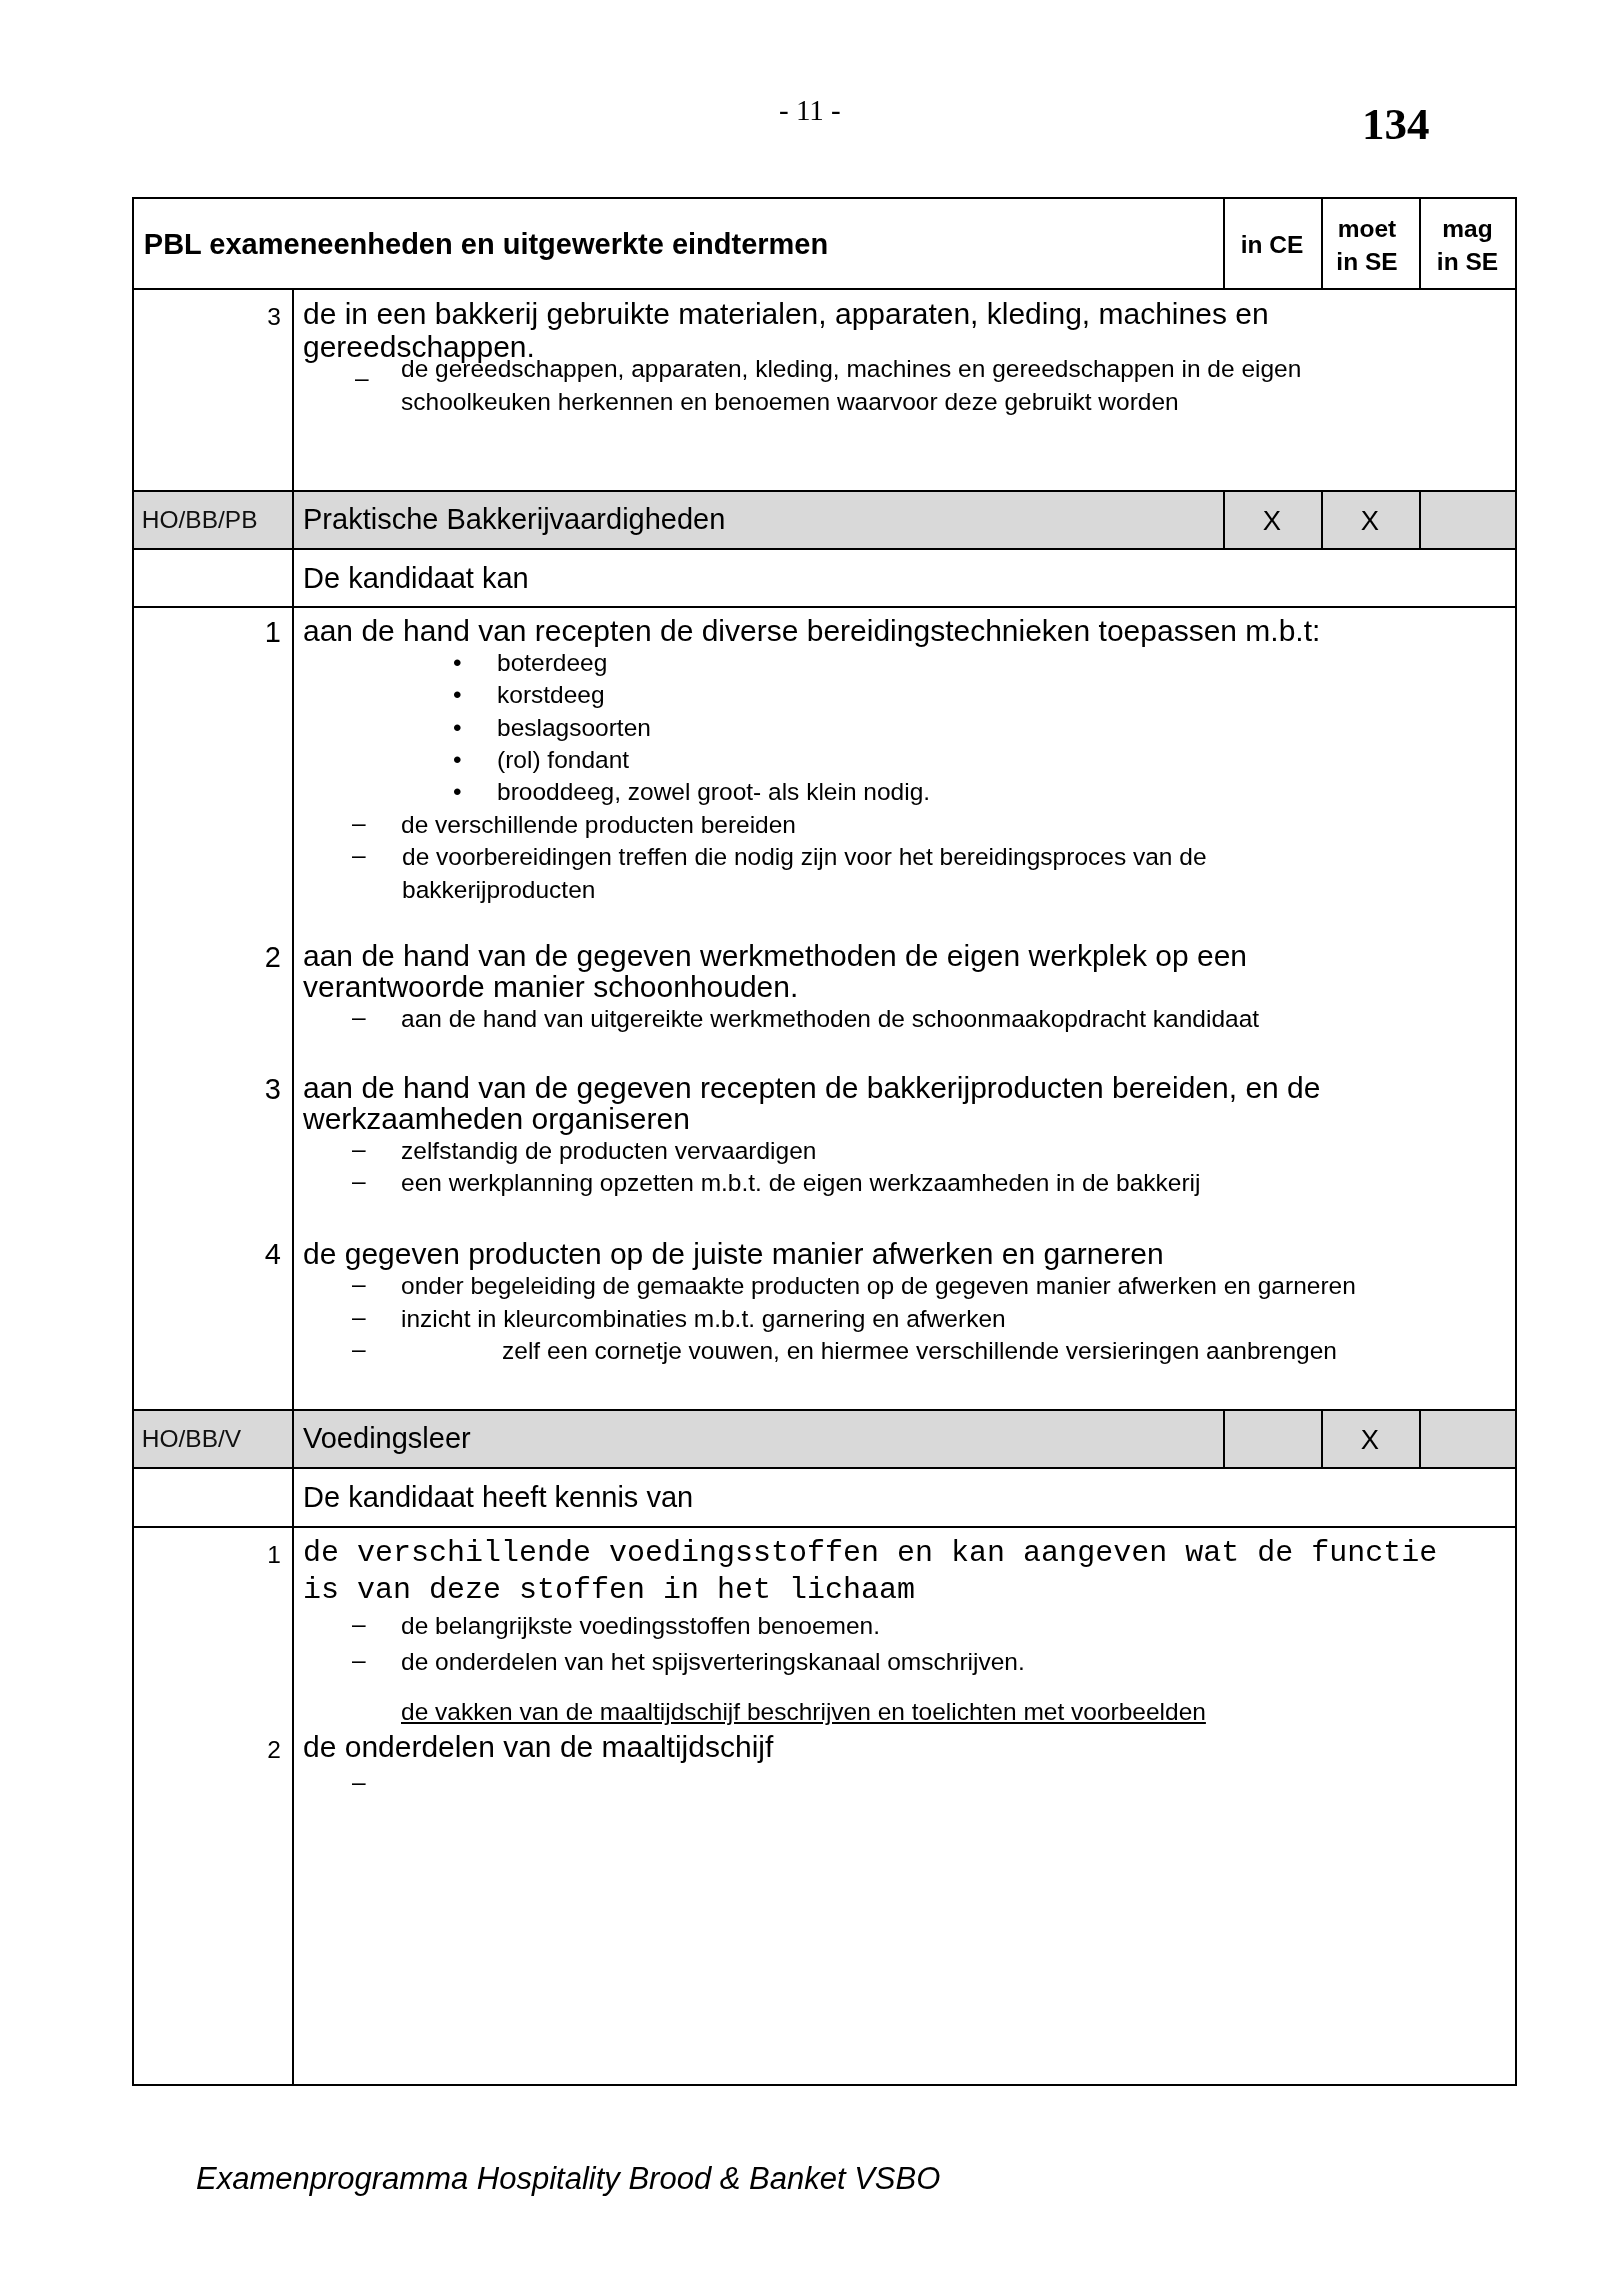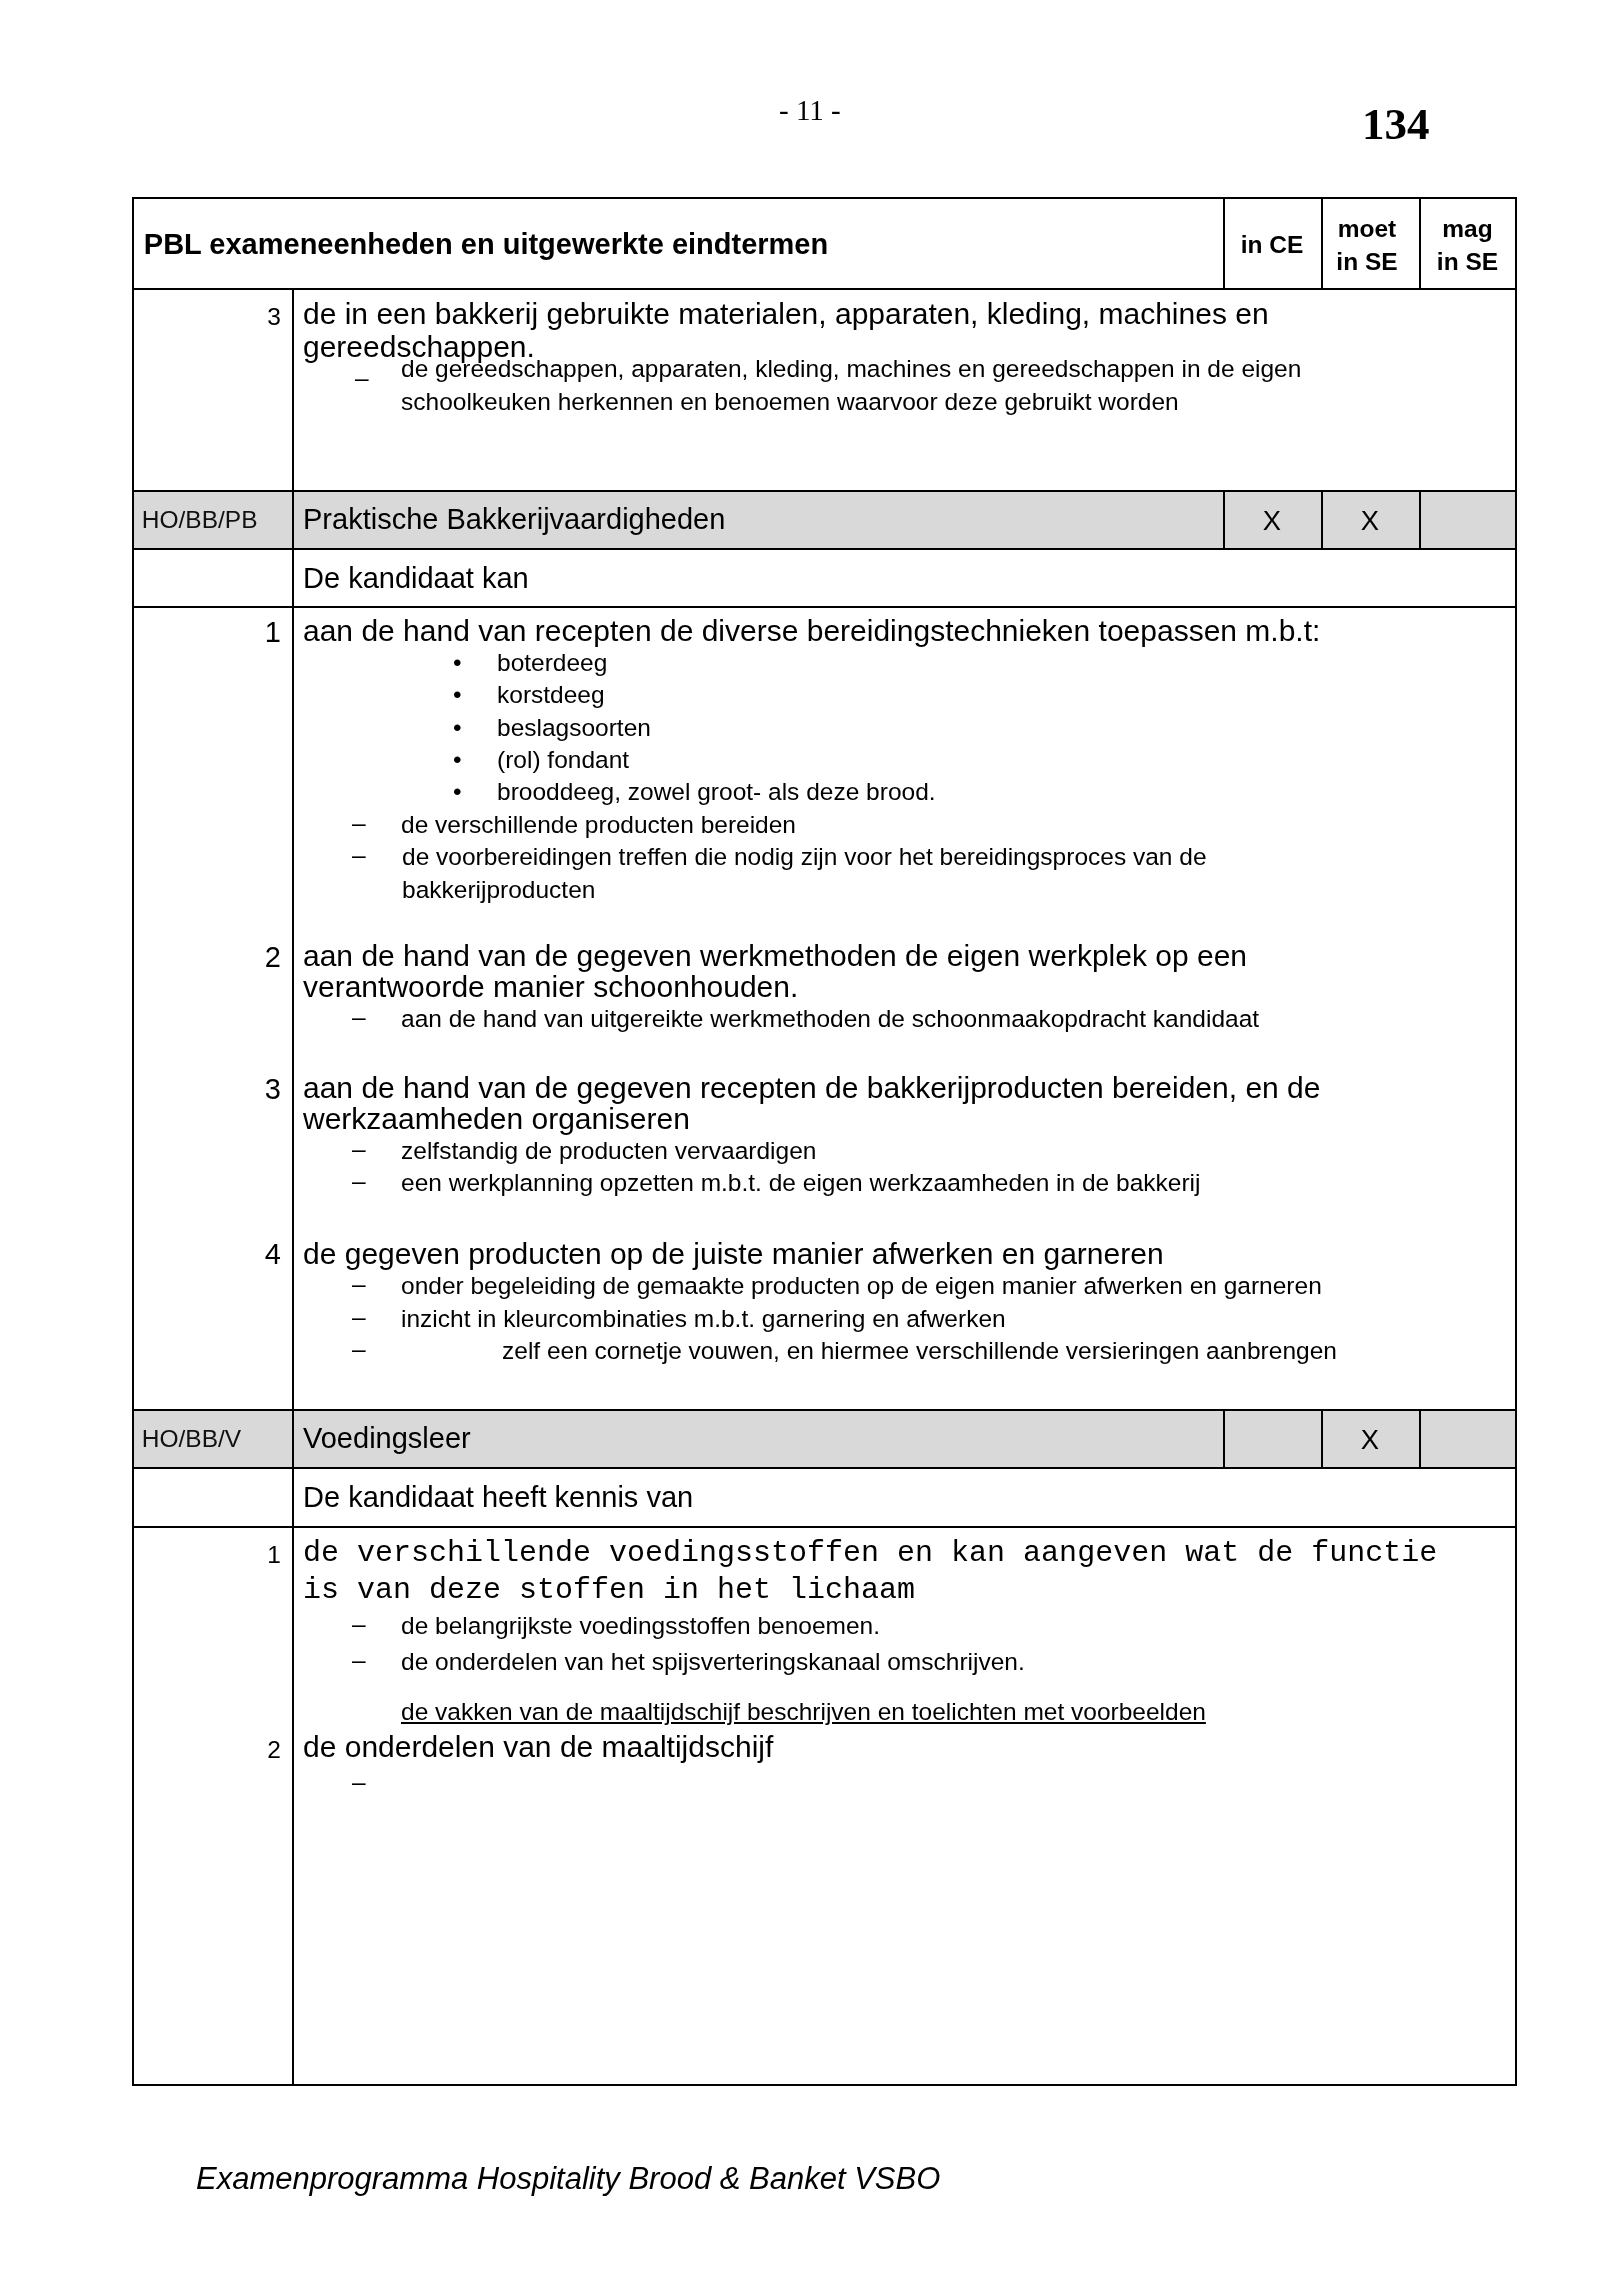--- a/index.html
+++ b/index.html
@@ -76,42 +76,42 @@
   <div class="main" style="top:415px;">aan de hand van recepten de diverse bereidingstechnieken toepassen m.b.t:</div>
   <div class="bullet" style="top:450px;">•</div>
   <div class="sub" style="left:363px;top:447px;">boterdeeg</div>
   <div class="bullet" style="top:482px;">•</div>
   <div class="sub" style="left:363px;top:479px;">korstdeeg</div>
   <div class="bullet" style="top:515px;">•</div>
   <div class="sub" style="left:363px;top:512px;">beslagsoorten</div>
   <div class="bullet" style="top:547px;">•</div>
   <div class="sub" style="left:363px;top:544px;">(rol) fondant</div>
   <div class="bullet" style="top:579px;">•</div>
-  <div class="sub" style="left:363px;top:576px;">brooddeeg, zowel groot- als deze brood.</div>
+  <div class="sub" style="left:363px;top:576px;">brooddeeg, zowel groot- als klein nodig.</div>
   <div class="dash" style="top:610px;left:218px;">–</div>
   <div class="sub" style="left:267px;top:609px;">de verschillende producten bereiden</div>
   <div class="dash" style="top:642px;left:218px;">–</div>
   <div class="sub" style="left:268px;top:641px;width:921px;">de voorbereidingen treffen die nodig zijn voor het bereidingsproces van de bakkerijproducten</div>
 
   <div class="num" style="left:0;top:742px;">2</div>
   <div class="main" style="top:741px;line-height:31px;width:1127px;">aan de hand van de gegeven werkmethoden de eigen werkplek op een verantwoorde manier schoonhouden.</div>
   <div class="dash" style="top:804px;left:218px;">–</div>
   <div class="sub" style="left:267px;top:803px;">aan de hand van uitgereikte werkmethoden de schoonmaakopdracht kandidaat</div>
 
   <div class="num" style="left:0;top:874px;">3</div>
   <div class="main" style="top:873px;line-height:31px;width:1157px;">aan de hand van de gegeven recepten de bakkerijproducten bereiden, en de werkzaamheden organiseren</div>
   <div class="dash" style="top:936px;left:218px;">–</div>
   <div class="sub" style="left:267px;top:935px;">zelfstandig de producten vervaardigen</div>
   <div class="dash" style="top:968px;left:218px;">–</div>
   <div class="sub" style="left:267px;top:967px;">een werkplanning opzetten m.b.t. de eigen werkzaamheden in de bakkerij</div>
 
   <div class="num" style="left:0;top:1039px;">4</div>
   <div class="main" style="top:1038px;">de gegeven producten op de juiste manier afwerken en garneren</div>
   <div class="dash" style="top:1071px;left:218px;">–</div>
-  <div class="sub" style="left:267px;top:1070px;">onder begeleiding de gemaakte producten op de eigen manier afwerken en garneren</div>
+  <div class="sub" style="left:267px;top:1070px;">onder begeleiding de gemaakte producten op de gegeven manier afwerken en garneren</div>
   <div class="dash" style="top:1104px;left:218px;">–</div>
   <div class="sub" style="left:267px;top:1103px;">inzicht in kleurcombinaties m.b.t. garnering en afwerken</div>
   <div class="dash" style="top:1136px;left:218px;">–</div>
   <div class="sub" style="left:368px;top:1135px;">zelf een cornetje vouwen, en hiermee verschillende versieringen aanbrengen</div>
 
   <div class="hline" style="top:1210px;"></div>
   <div class="code" style="top:1226px;">HO/BB/V</div>
   <div class="sec-title" style="top:1223px;">Voedingsleer</div>
   <div class="vline" style="left:1089px;top:1211px;height:57px;"></div>
   <div class="vline" style="left:1187px;top:1211px;height:57px;"></div>

